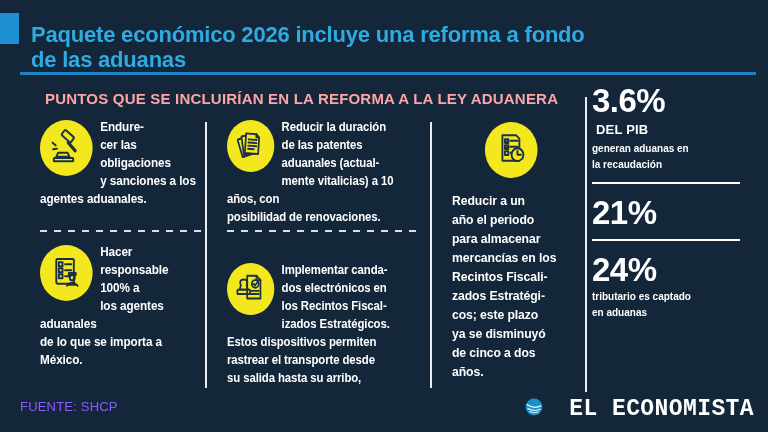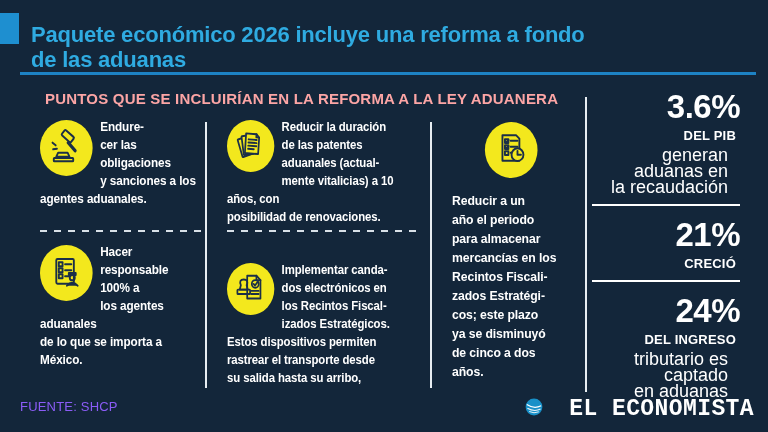--- a/index.html
+++ b/index.html
@@ -46,24 +46,24 @@
     position:absolute;height:2px;
     background:repeating-linear-gradient(90deg,#d9e1e8 0 7px,transparent 7px 14px);
   }
   .dashed1{left:40px;top:230px;width:163px;}
   .dashed2{left:227px;top:230px;width:195px;}
   .vdiv{position:absolute;width:2px;background:#e7edf2;}
   .vdiv1{left:205px;top:122px;height:266px;}
   .vdiv2{left:430px;top:122px;height:266px;}
   .vdiv3{left:585px;top:97px;height:295px;}
   
-  .stats{position:absolute;left:592px;top:90px;width:148px;text-align:right;}
+  .stats{position:absolute;left:592px;top:84px;width:148px;}
   .stat-value{margin:0;font-size:33px;font-weight:bold;line-height:34px;letter-spacing:-0.5px;}
   .stat-label{margin:4px;font-size:13px;font-weight:bold;line-height:15px;letter-spacing:0.2px;}
-  .stat-desc{margin:2px 12px 0 0;font-size:18px;font-weight:normal;line-height:16px;white-space:pre-line;}
+  .stat-desc{margin:2px 12px 0 0;font-size:10px;font-weight:bold;line-height:16px;white-space:pre-line;}
   .stat-rule{border:none;border-top:2px solid #ffffff;margin:9px 0 12px 0;width:100%;}
   
   .source{position:absolute;left:20px;top:399px;font-size:13px;color:#8b5cf6;letter-spacing:0.2px;}
   .brand{position:absolute;right:14px;top:396px;display:flex;align-items:center;gap:5px;}
   .brand-name{
     font-family:Liberation Mono, monospace;font-weight:bold;
     font-size:23px;color:#ffffff;letter-spacing:0.4px;margin-left:21px;
   }
 </style>
 </head>
@@ -204,26 +204,24 @@
   <div class="stats">
     <div class="stat">
       <p class="stat-value">3.6%</p>
       <p class="stat-label">DEL PIB</p>
       <p class="stat-desc">generan aduanas en
 la recaudación</p>
     </div>
     <hr class="stat-rule">
     <div class="stat">
       <p class="stat-value">21%</p>
-      <p class="stat-label">CRECIÓ</p>
     </div>
     <hr class="stat-rule">
     <div class="stat">
       <p class="stat-value">24%</p>
-      <p class="stat-label">DEL INGRESO</p>
       <p class="stat-desc">tributario es captado
 en aduanas</p>
     </div>
   </div>
 
   <div class="source">FUENTE: SHCP</div>
   <div class="brand">
     <span>
       <svg width="18" height="18" viewBox="0 0 60 60">
         <circle cx="30" cy="30" r="28" fill="#1890c8"></circle>

